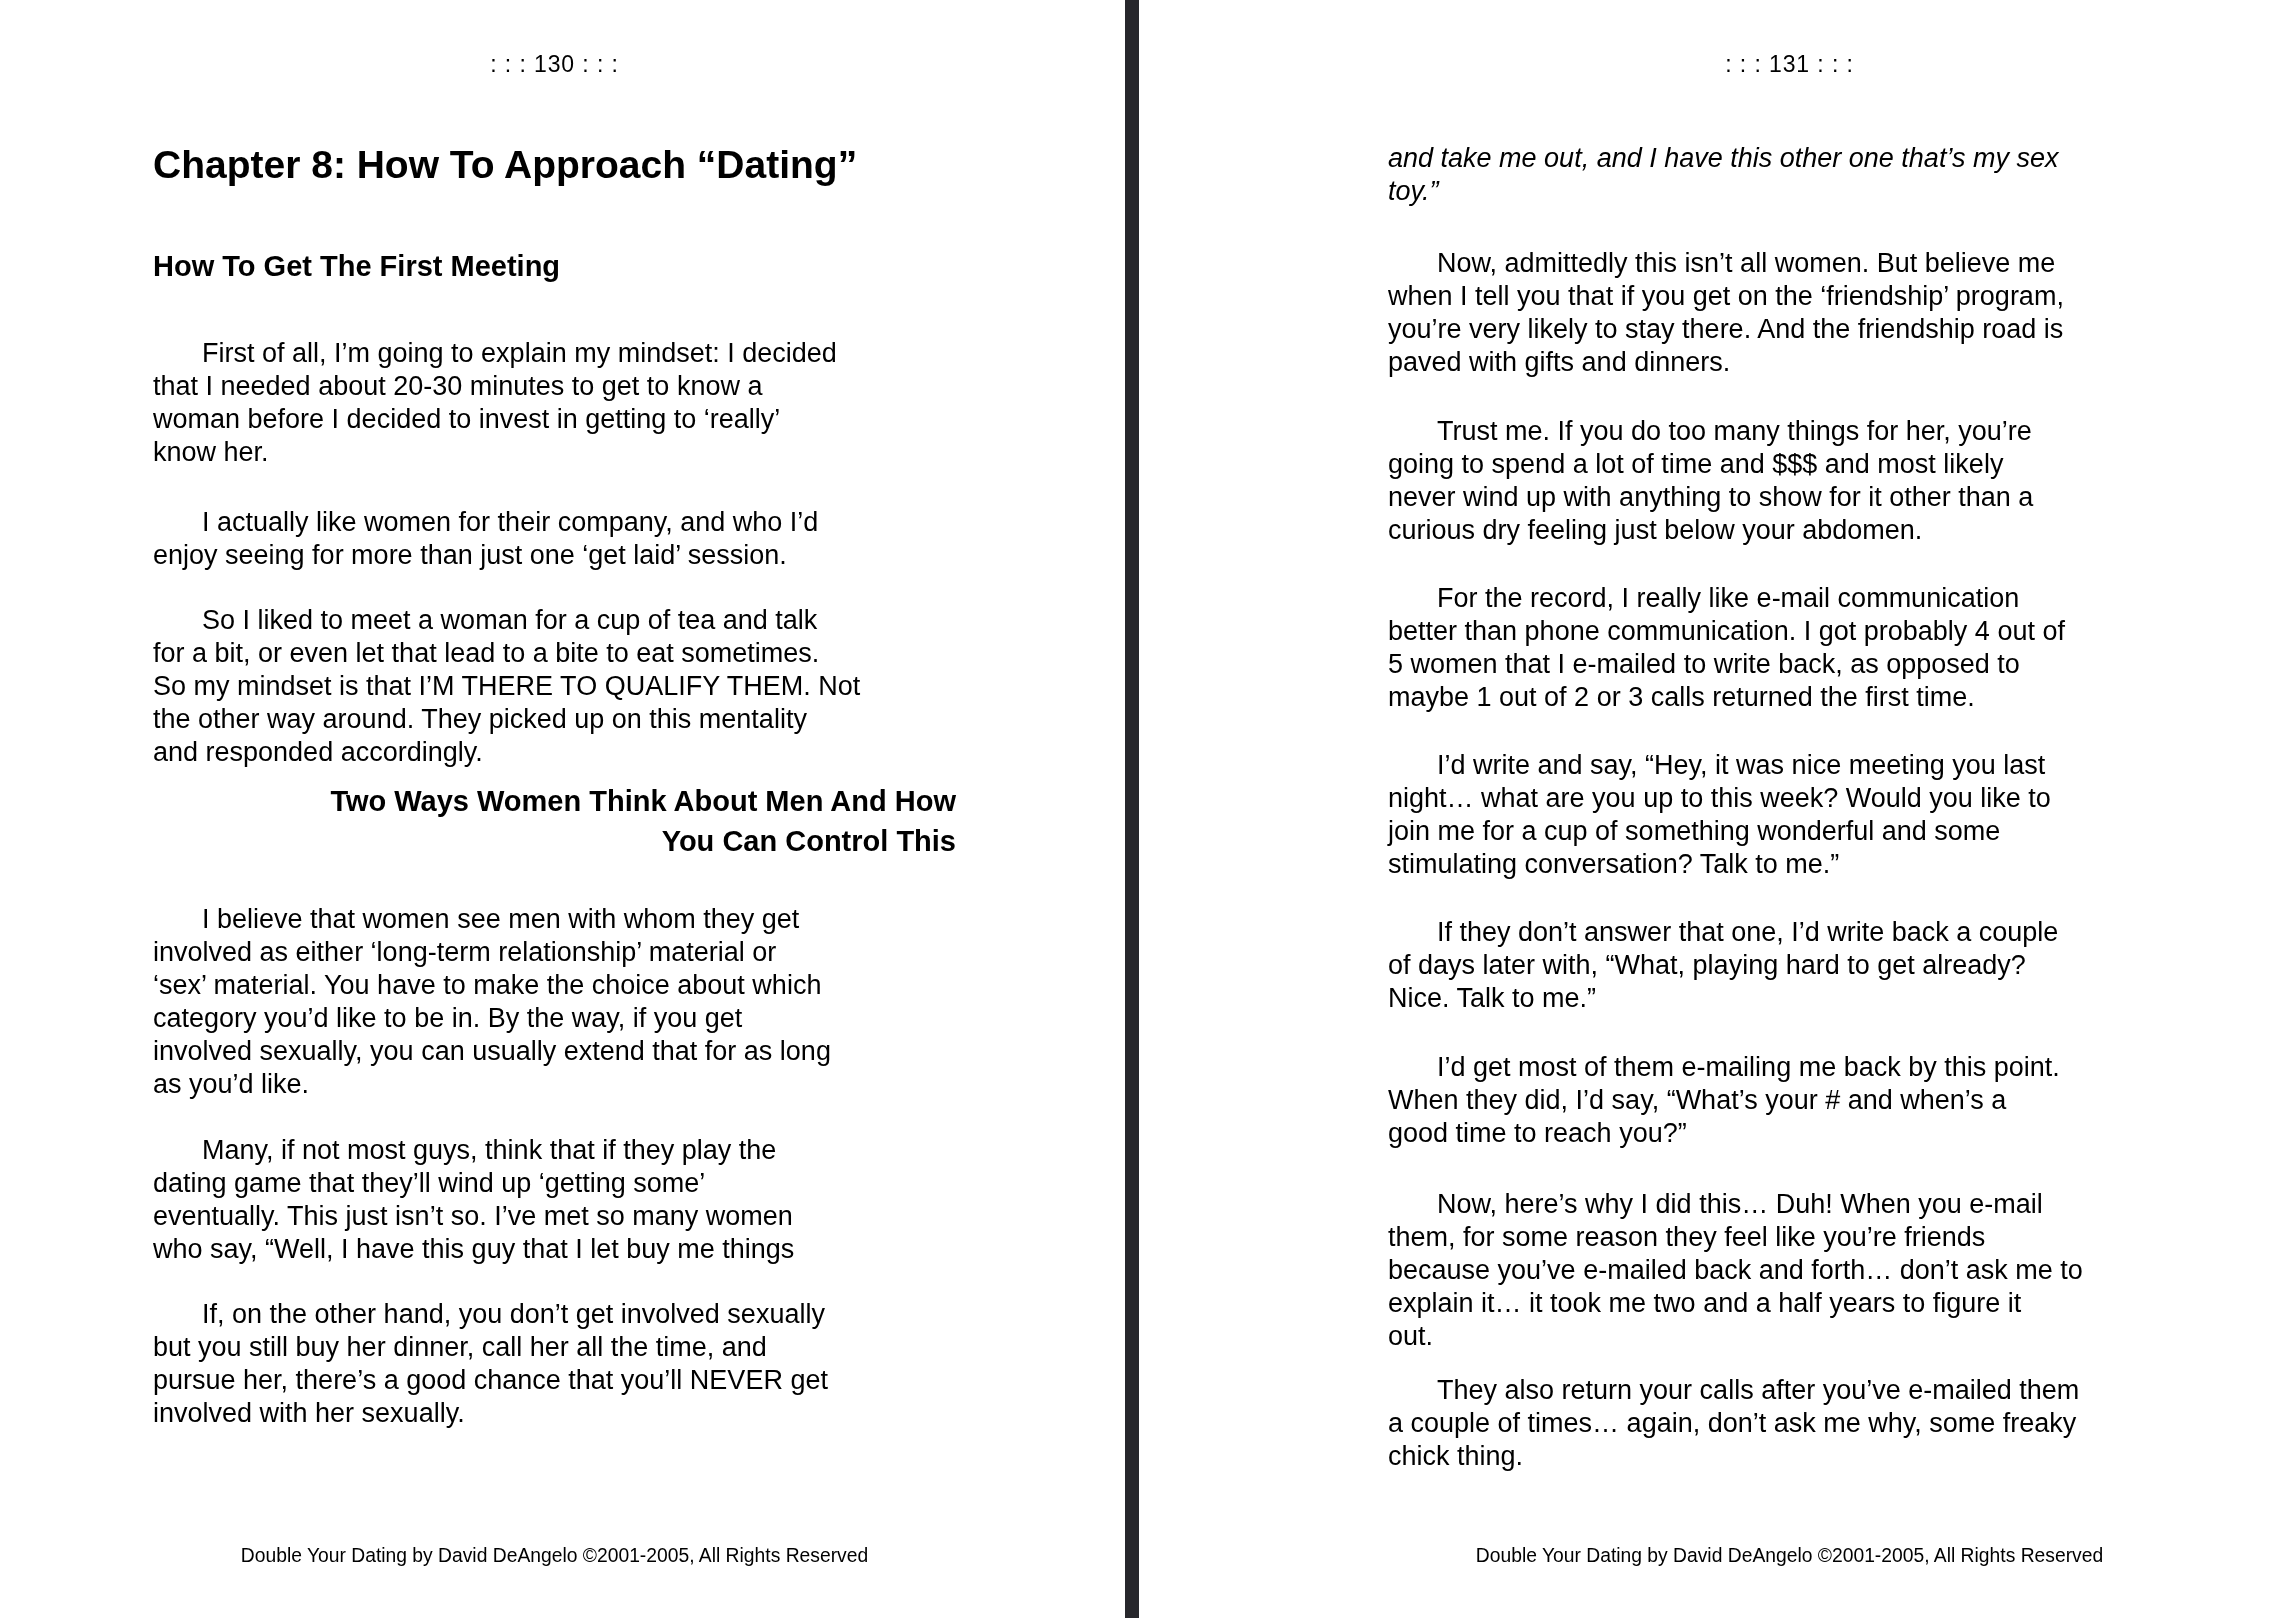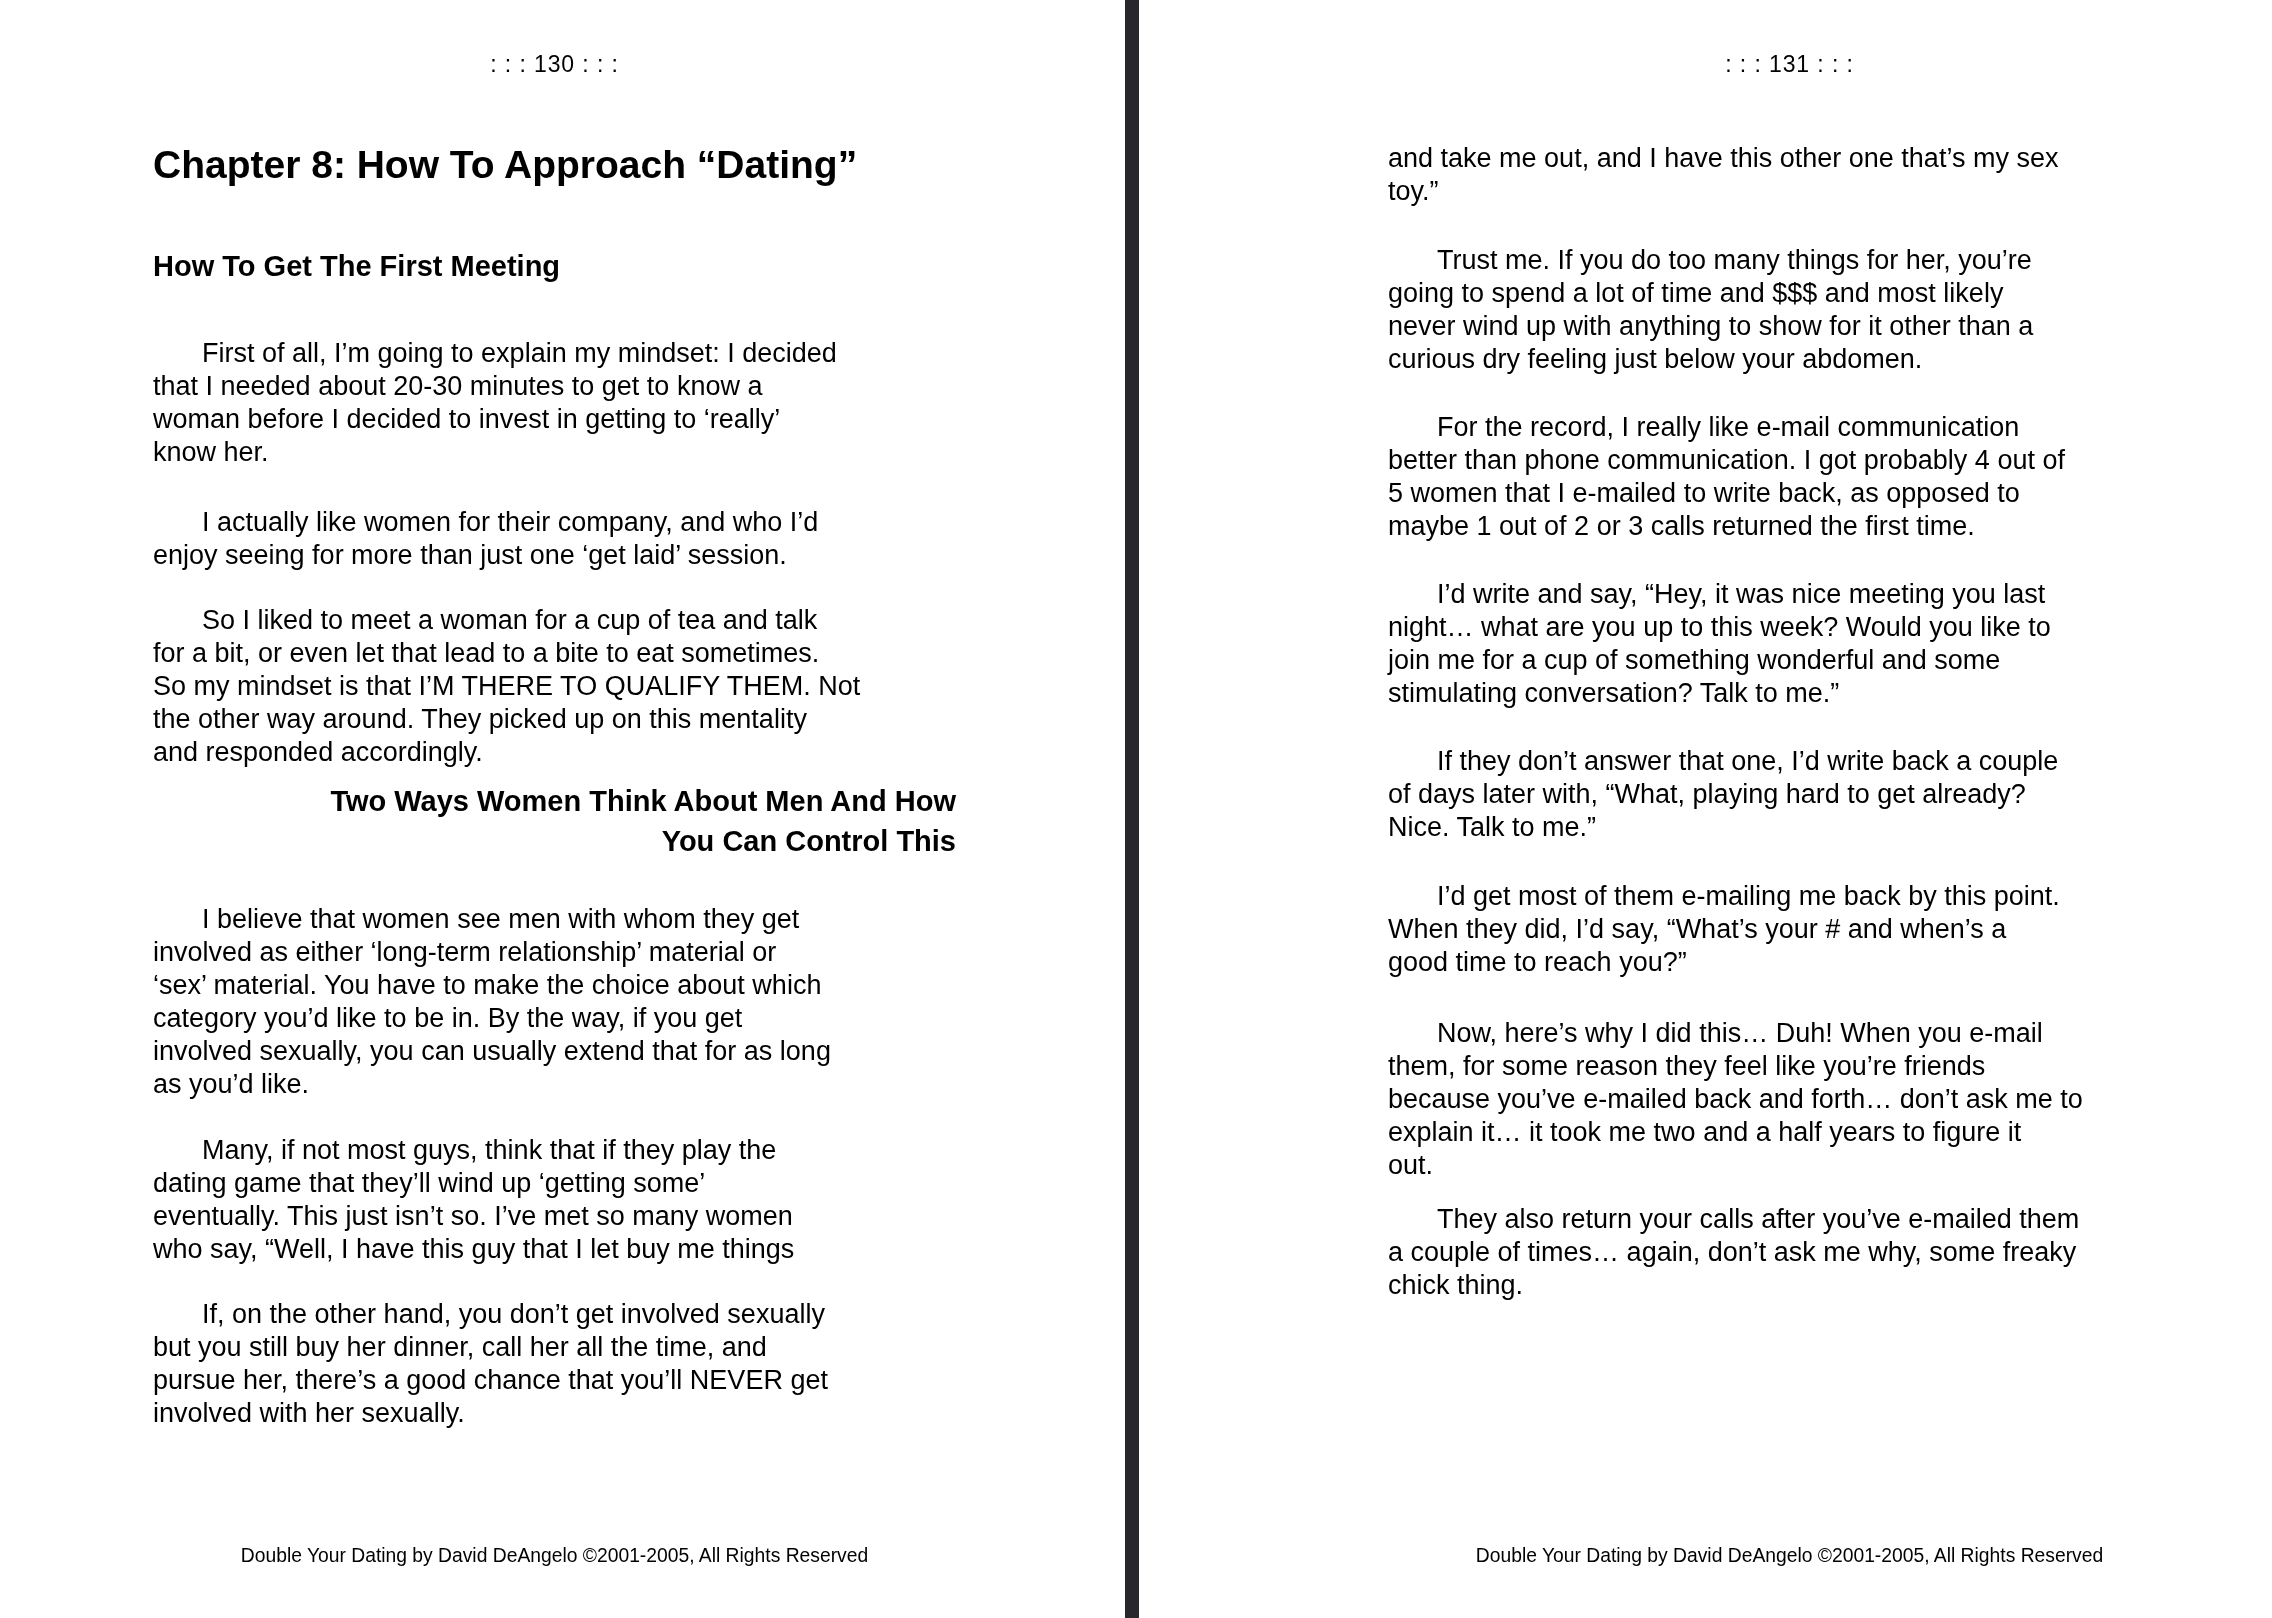--- a/index.html
+++ b/index.html
@@ -58,21 +58,21 @@
     font-weight: bold;
     white-space: pre-line;
   }
   .para {
     margin: 0;
     font-size: 27px;
     line-height: 33px;
     white-space: pre-line;
     text-indent: 49px;
   }
-  .para.no-indent { text-indent: 0; }
+  .para.no-indent { text-indent: 0; font-style: italic; }
 
   .mt74 { margin-top: 65px; }
   .mt66 { margin-top: 58px; }
   .mt58 { margin-top: 51px; }
   .mt48 { margin-top: 42px; }
   .mt44 { margin-top: 39px; }
   .mt43 { margin-top: 38px; }
   .mt42 { margin-top: 37px; }
   .mt41 { margin-top: 36px; }
   .mt40 { margin-top: 35px; }
@@ -128,20 +128,24 @@
 involved with her sexually.</p>
     <div class="page-footer">Double Your Dating by David DeAngelo ©2001-2005, All Rights Reserved</div>
   </div>
 
   <div class="divider"></div>
 
   <div class="page page-right">
     <div class="page-header">: : : 131 : : :</div>
     <p class="para no-indent mt74">and take me out, and I have this other one that’s my sex
 toy.”</p>
+    <p class="para mt44">Now, admittedly this isn’t all women. But believe me
+when I tell you that if you get on the ‘friendship’ program,
+you’re very likely to stay there. And the friendship road is
+paved with gifts and dinners.</p>
     <p class="para mt41">Trust me. If you do too many things for her, you’re
 going to spend a lot of time and $$$ and most likely
 never wind up with anything to show for it other than a
 curious dry feeling just below your abdomen.</p>
     <p class="para mt40">For the record, I really like e-mail communication
 better than phone communication. I got probably 4 out of
 5 women that I e-mailed to write back, as opposed to
 maybe 1 out of 2 or 3 calls returned the first time.</p>
     <p class="para mt40">I’d write and say, “Hey, it was nice meeting you last
 night… what are you up to this week? Would you like to

